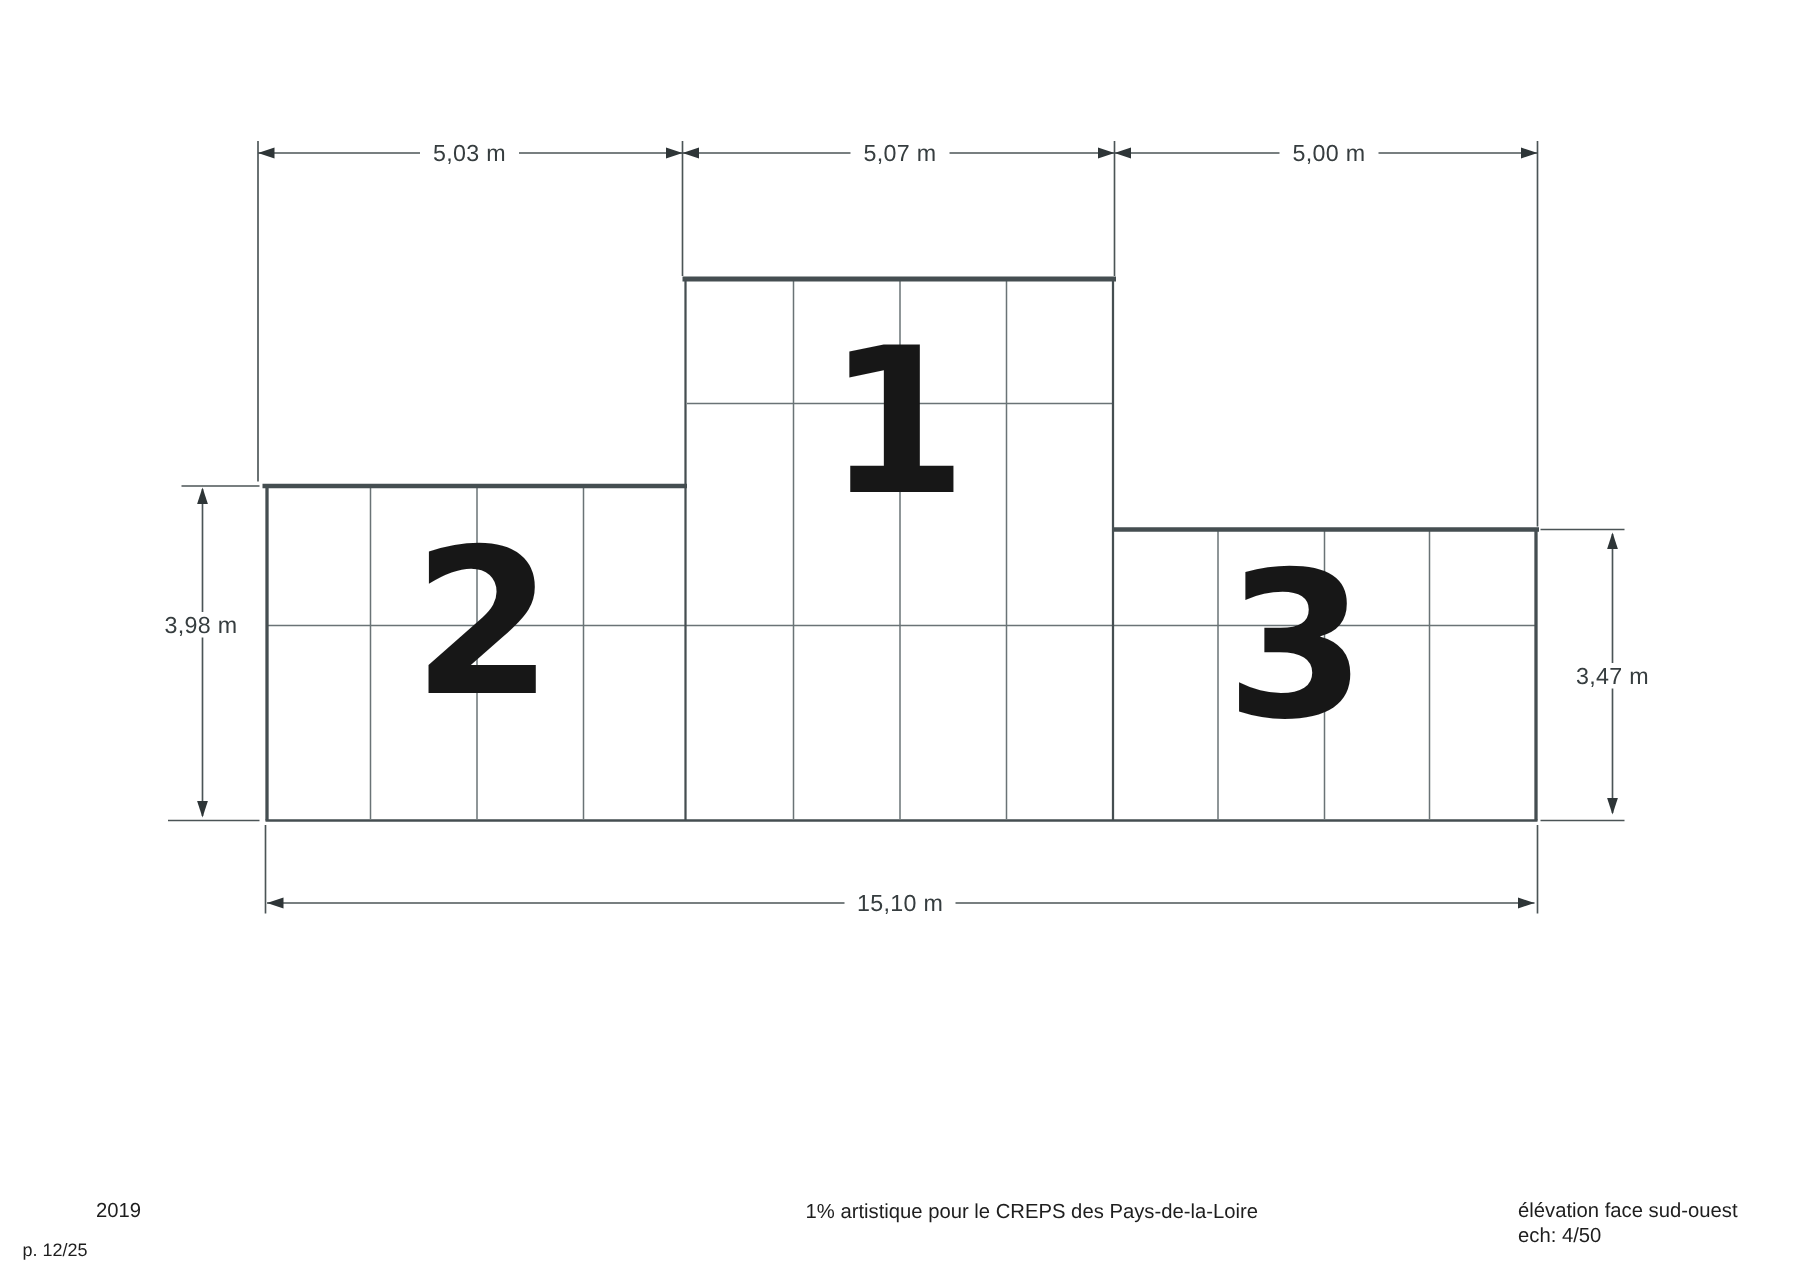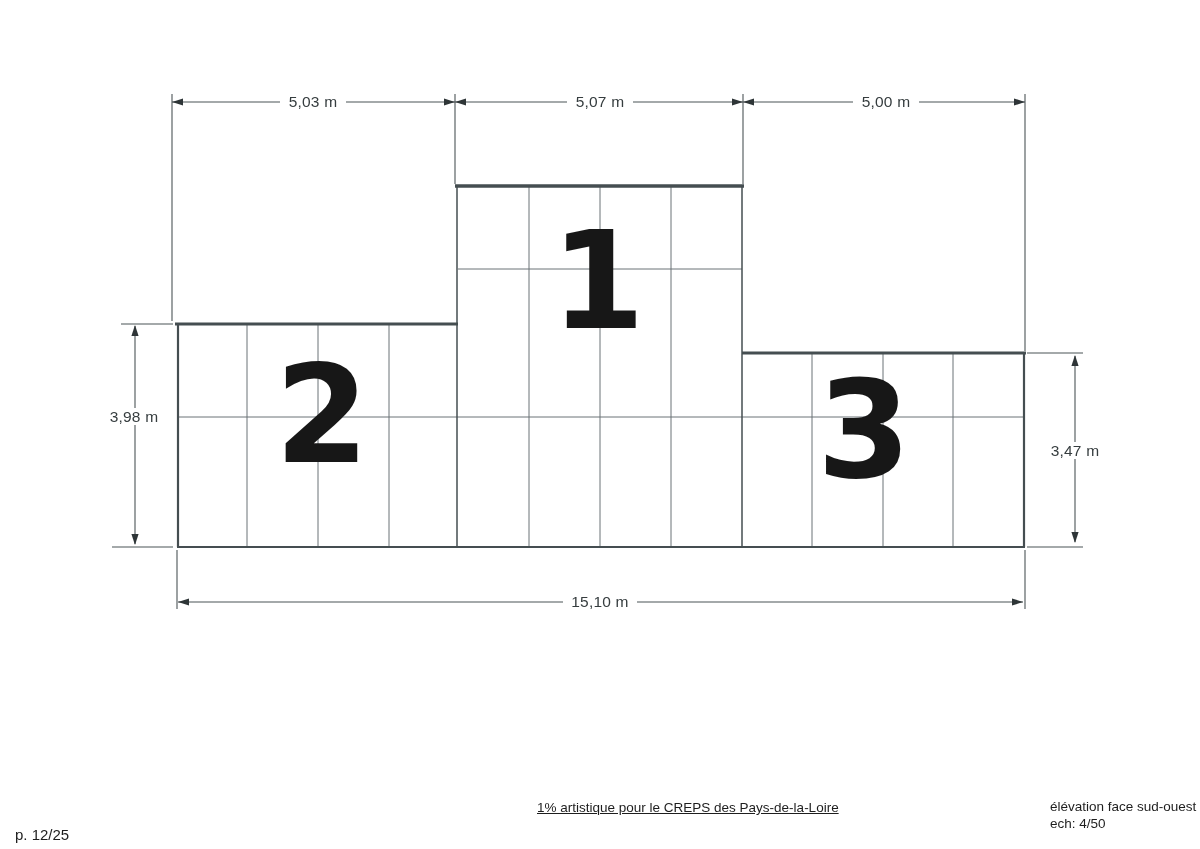--- a/index.html
+++ b/index.html
@@ -41,23 +41,23 @@
     fill: #171717;
     font-family: "DejaVu Sans", sans-serif;
     font-size: 135px;
     font-weight: bold;
     text-anchor: middle;
   }
 
   
   .footer-text { position: absolute; color: #1e1e1e; font-size: 13.5px; line-height: 16.5px; }
   .footer-left   { left: 64px;  top: 799px; width: 400px; }
-  .footer-center { left: 537px; top: 800px; text-decoration: underline; }
-  .footer-right  { left: 1050px; top: 799px; }
-  .page-num { position: absolute; left: 15px; top: 826px; font-size: 15px; color: #1e1e1e; }
+  .footer-center { left: 537px; top: 800px; }
+  .footer-right  { left: 1012px; top: 799px; }
+  .page-num { position: absolute; left: 15px; top: 826px; font-size: 12px; color: #1e1e1e; }
 </style>
 </head>
 <body>
 
 <div class="stage">
 
   <svg width="1200" height="849" viewBox="0 0 1200 849">
 
     <g>
 
@@ -149,20 +149,21 @@
       <polygon class="dim-arrow" points="178,602 189,598.4 189,605.6"></polygon>
       <polygon class="dim-arrow" points="1023,602 1012,598.4 1012,605.6"></polygon>
       <rect class="dim-label-bg" x="563" y="593" width="74" height="17"></rect>
       <text class="dim-text" x="600" y="607">15,10 m</text>
     </g>
   </svg>
 
   <div class="page-num">p. 12/25</div>
 
   <div class="footer-text footer-left">
+    <div>2019</div>
   </div>
 
   <div class="footer-text footer-center">1% artistique pour le CREPS des Pays-de-la-Loire</div>
 
   <div class="footer-text footer-right">
     <div>élévation face sud-ouest</div>
     <div>ech: 4/50</div>
   </div>
 
 </div>

